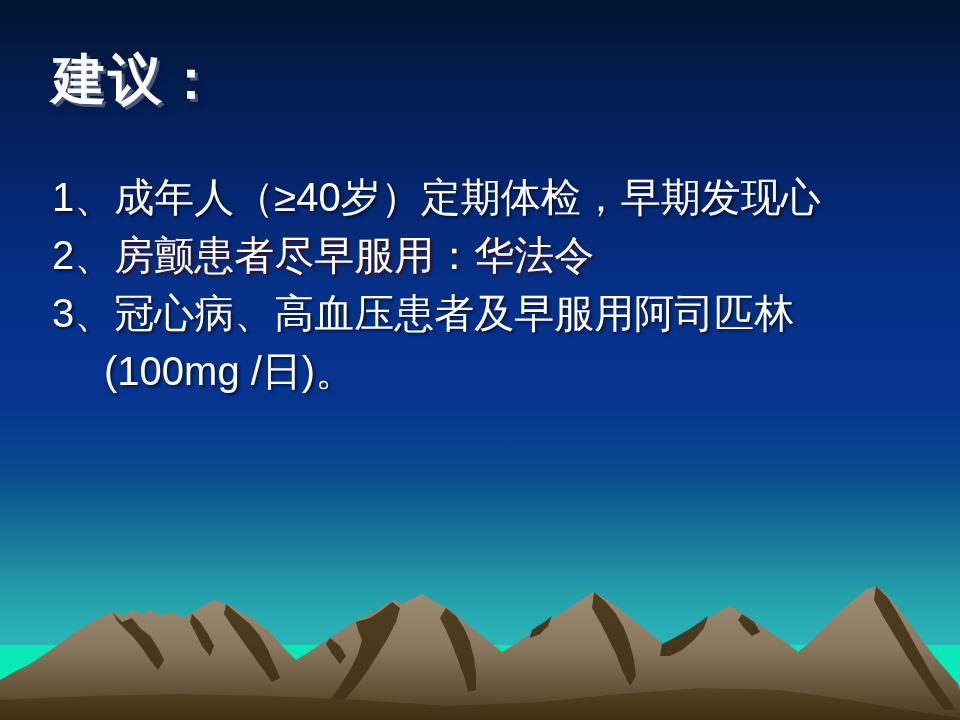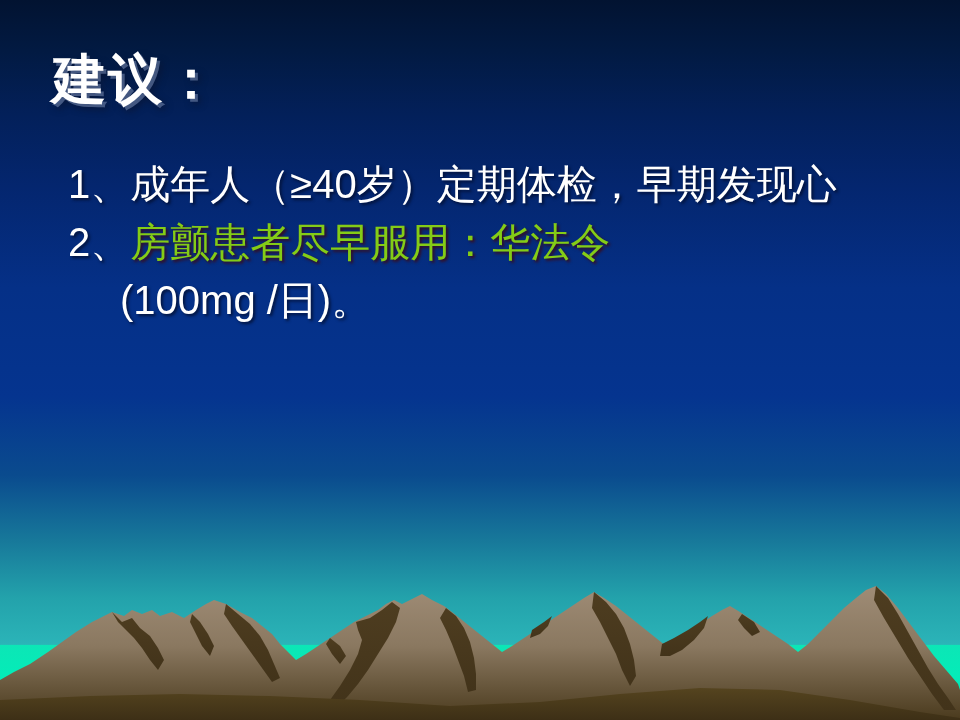--- a/index.html
+++ b/index.html
@@ -70,37 +70,36 @@
     letter-spacing: 2px;
     text-shadow:
       3px 3px 0px rgba(120,140,180,0.55),
       5px 5px 7px rgba(10,20,50,0.75);
     white-space: nowrap;
   }
 
   #body-block {
     position: absolute;
     left: 52px;
-    top: 155px;
+    top: 168px;
     width: 880px;
     color: #ffffff;
     font-size: 40px;
     line-height: 58px;
     white-space: nowrap;
-    margin-left: 16px;
   }
   .bline {
     height: 58px;
     display: block;
     text-shadow: 2px 2px 3px rgba(4,14,46,0.85);
   }
   .indent-1 { padding-left: 36px; }
   .indent-2 { padding-left: 52px; }
   .red {
-    color: #84cc16;
+    color: #ffffff;
     text-shadow: 2px 2px 3px rgba(70,4,4,0.8);
   }
   .latin { font-family: Liberation Sans, sans-serif; }
 </style>
 </head>
 <body>
 
 <div id="slide">
 
   <div id="sky"></div>
@@ -174,16 +173,17 @@
       M0,140 L90,136 L180,134 L270,136 L360,140 L450,146
       L540,142 L620,134 L700,128 L780,130 L850,140 L920,152
       L960,158 L960,160 L0,160 Z" fill="url(#baseRock)"></path>
   </svg>
 
   <div id="title">建议：</div>
 
   <div id="body-block">
     <span class="bline">1、成年人（≥40岁）定期体检，早期发现心</span>
     <span class="bline"><span>2、</span><span class="red">房颤患者尽早服用：华法令</span></span>
+    <span class="bline">3、冠心病、高血压患者及早服用阿司匹林</span>
     <span class="bline indent-2 latin">(100mg /日)。</span>
   </div>
 
 </div>
 
 </body></html>

